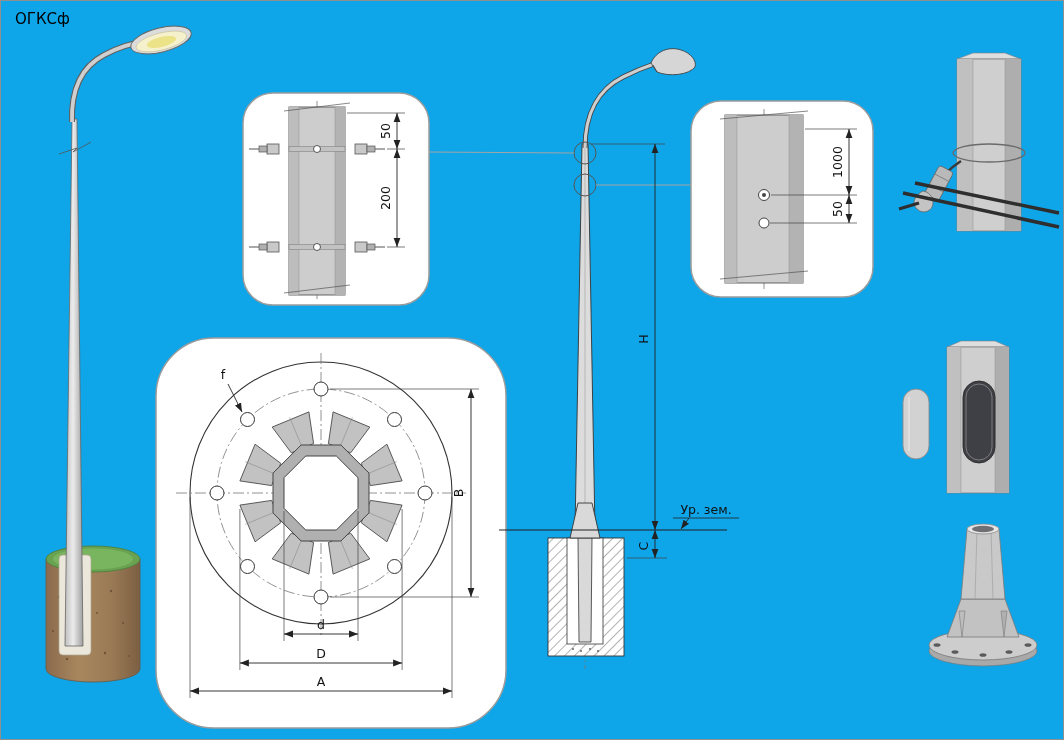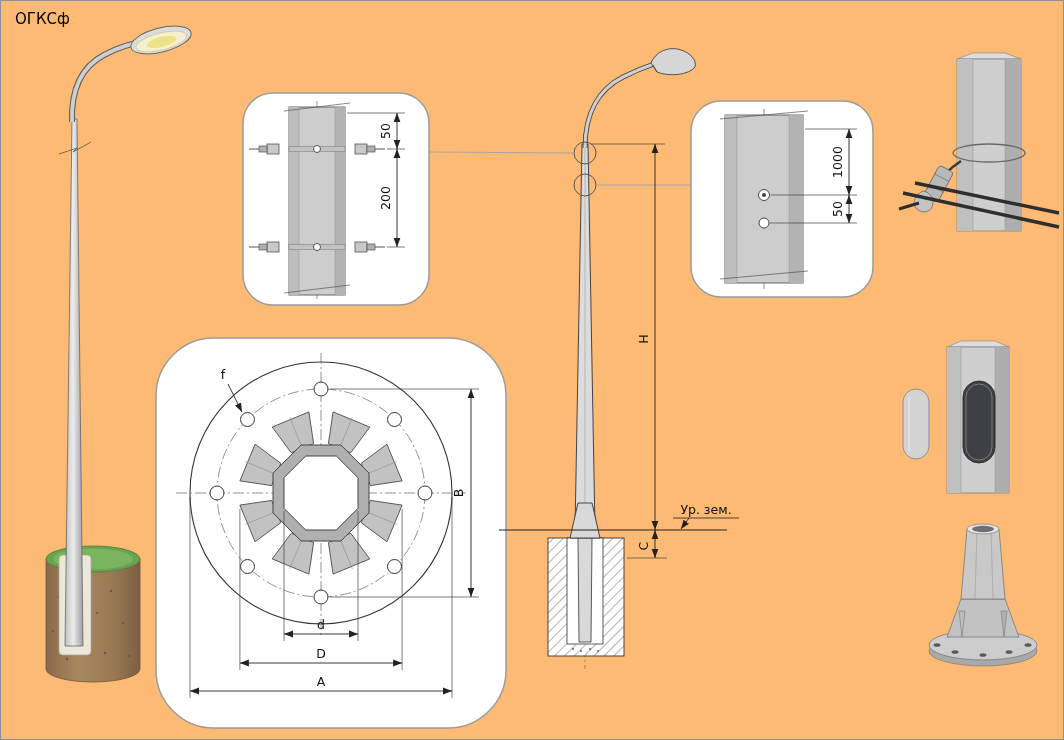--- a/index.html
+++ b/index.html
@@ -1,16 +1,16 @@
 <!DOCTYPE html>
 <html><head>
 <meta charset="utf-8">
 <style>
   html,body{margin:0;padding:0;background:#fff;}
-  .page{position:relative;width:1064px;height:740px;border:1px solid #8f8f8f;box-sizing:border-box;background:#fdba74;overflow:hidden;}
+  .page{position:relative;width:1064px;height:740px;border:1px solid #8f8f8f;box-sizing:border-box;background:#0ea5e9;overflow:hidden;}
   svg{display:block}
   .title{font-family:"DejaVu Sans",sans-serif;font-size:15px;fill:#000;}
   .dimtxt{font-family:"DejaVu Sans",sans-serif;font-size:12.5px;fill:#111;text-anchor:middle;}
   .ext{stroke:#444;stroke-width:.7;fill:none;}
   .dim{stroke:#222;stroke-width:.9;fill:none;marker-start:url(#arr);marker-end:url(#arr);}
   .lead{stroke:#222;stroke-width:.9;fill:none;marker-end:url(#arr);}
   .cl{stroke:#777;stroke-width:.8;fill:none;stroke-dasharray:11 3 2 3;}
   .callout{fill:#fff;stroke:#9c9c9c;stroke-width:1.5;}
   .conn{stroke:#a5a5a5;stroke-width:1;fill:none;}
   .steel{fill:#cdcdcd;stroke:#555;stroke-width:.9;}

